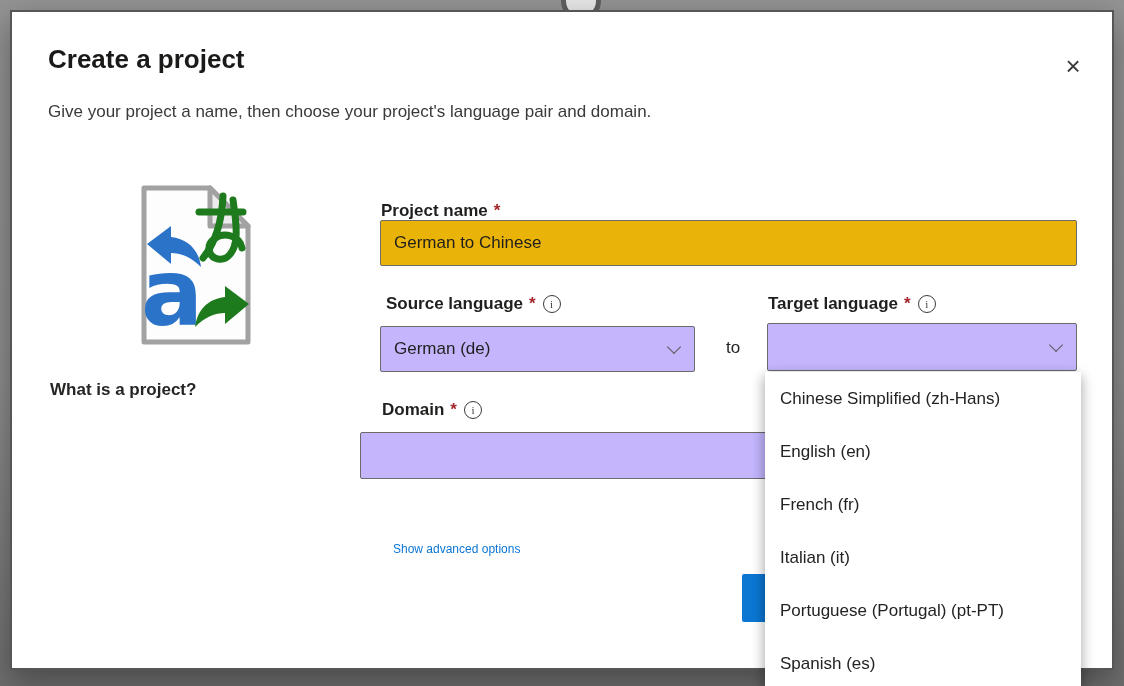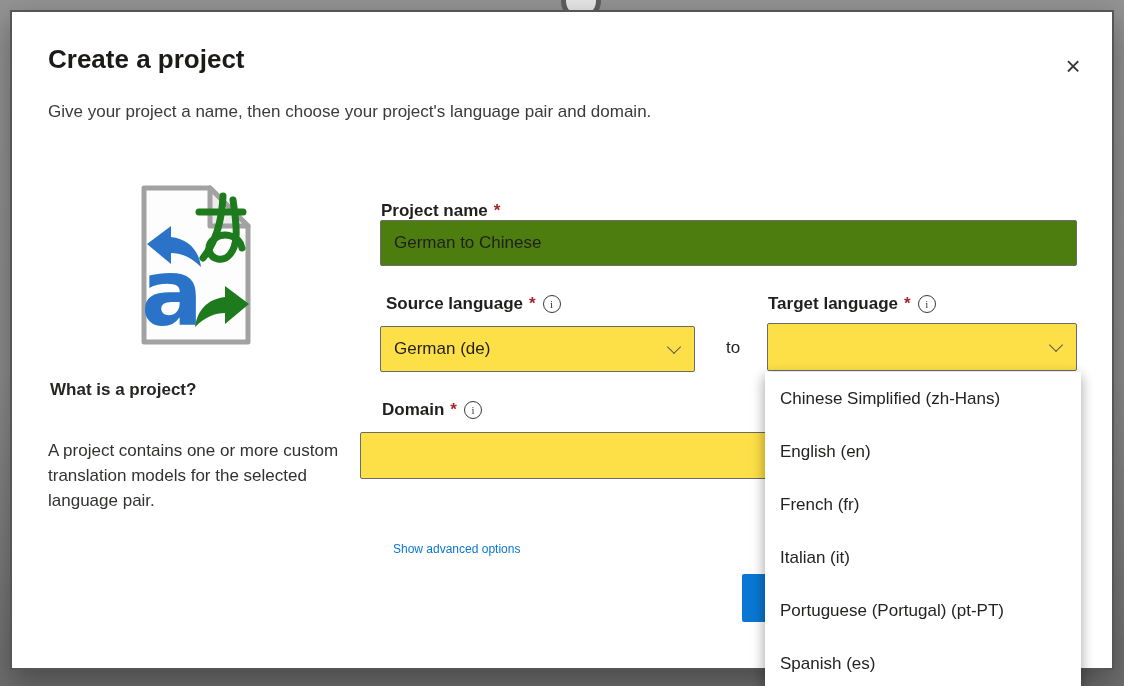--- a/index.html
+++ b/index.html
@@ -22,22 +22,22 @@
   .field-label{position:absolute;display:flex;align-items:center;font-size:17px;font-weight:bold;color:#201f1e;}
   .req{color:#a4262c;margin-left:6px;font-weight:bold;}
   .info{display:inline-flex;align-items:center;justify-content:center;width:16px;height:16px;margin-left:7px;
     border:1px solid #3b3a39;border-radius:50%;font-size:11px;font-weight:normal;color:#3b3a39;
     font-family:"Liberation Serif",serif;cursor:pointer;}
   .lbl-project{left:369px;top:178px;margin-top:11px;}
   .lbl-source{left:374px;top:282px;}
   .lbl-target{left:756px;top:282px;}
   .lbl-domain{left:370px;top:388px;}
   .txt-input{position:absolute;left:368px;top:208px;width:697px;height:46px;box-sizing:border-box;
-    border:1px solid #6b6b6b;border-radius:2px;padding:0 13px;font-size:17px;font-family:inherit;color:#201f1e;background:#4d7c0f;}
-  .combo{position:absolute;box-sizing:border-box;border:1px solid #6b6b6b;border-radius:2px;background:#fde047;
+    border:1px solid #6b6b6b;border-radius:2px;padding:0 13px;font-size:17px;font-family:inherit;color:#201f1e;background:#eab308;}
+  .combo{position:absolute;box-sizing:border-box;border:1px solid #6b6b6b;border-radius:2px;background:#c4b5fd;
     display:flex;align-items:center;padding:0 36px 0 13px;font-size:17px;color:#201f1e;cursor:pointer;}
   .combo-source{left:368px;top:314px;width:315px;height:46px;}
   .combo-target{left:755px;top:311px;width:310px;height:48px;}
   .combo-domain{left:348px;top:420px;width:697px;height:47px;z-index:1;justify-content:flex-end;}
   .combo .chev{position:absolute;right:15px;top:50%;width:9px;height:9px;margin-top:-7px;
     border-right:1.6px solid #5a5857;border-bottom:1.6px solid #5a5857;transform:rotate(45deg);}
   .placeholder-text{color:#3f3e3d;}
   .to-label{position:absolute;left:714px;top:326px;font-size:17px;color:#252423;}
   .adv-link{position:absolute;left:381px;top:530px;font-size:12px;color:#0b76d4;text-decoration:none;cursor:pointer;}
   .primary-btn{position:absolute;left:730px;top:562px;width:170px;height:48px;border:none;border-radius:2px;
@@ -72,21 +72,20 @@
           <path d="M96,18 C98,32 100,44 99,55 C98,70 90,79 81,77 C71,75 69,63 77,57 C87,49 103,54 105,66"></path>
         </g>
         <text x="4" y="143" font-size="92" font-weight="bold" fill="#2b73c8" font-family="'DejaVu Sans',sans-serif">a</text>
         <g>
           <path d="M112,122 L88,104 L88,115 C70,117 60,129 58,145 C68,135 78,131 88,131 L88,142 Z" fill="#1d7a1d"></path>
         </g>
       </svg>
     </div>
 
     <h2 class="side-heading">What is a project?</h2>
-    <p class="side-desc">A project contains one or more custom translation models for the selected language pair.</p>
 
     <div class="field-label lbl-project">
       <span>Project name</span>
       <span class="req">*</span>
     </div>
     <input class="txt-input" type="text" value="German to Chinese" style="">
 
     <div class="field-label lbl-source">
       <span>Source language</span>
       <span class="req">*</span>

